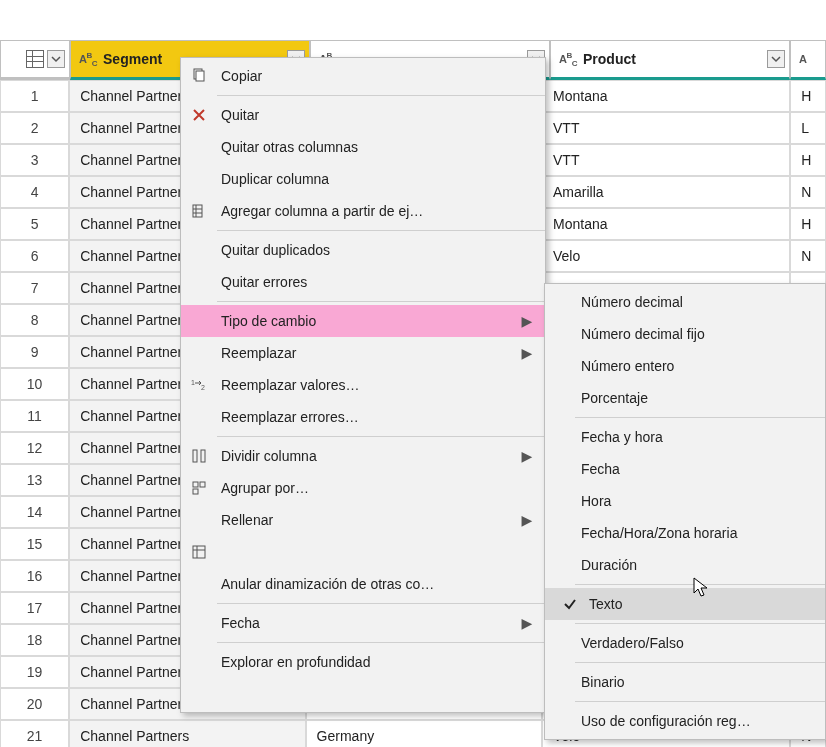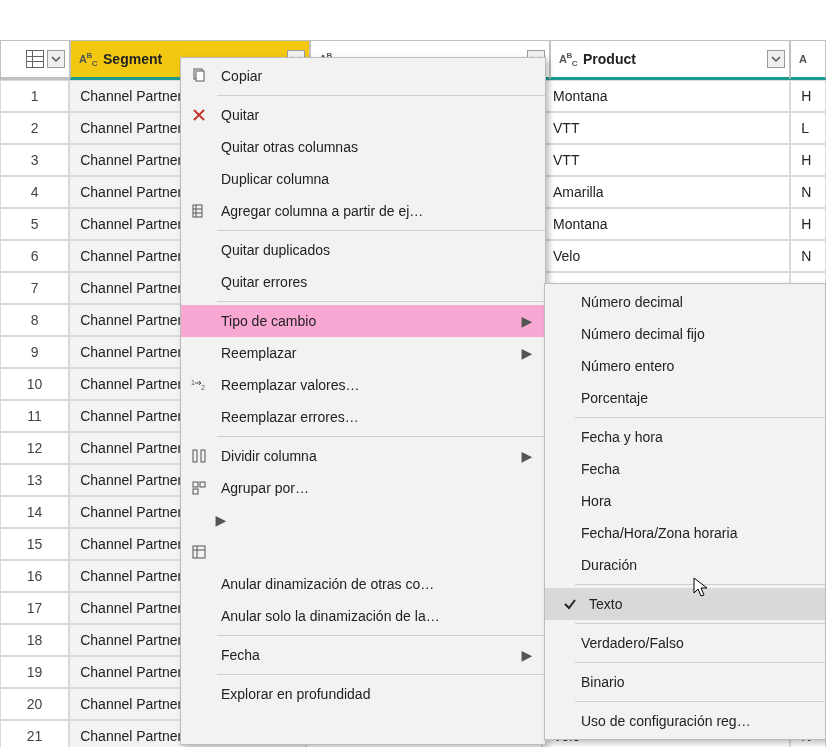--- a/index.html
+++ b/index.html
@@ -484,42 +484,38 @@
           <rect x="2" y="2" width="5" height="5" fill="none" stroke="#555"></rect>
           <rect x="9" y="2" width="5" height="5" fill="none" stroke="#555"></rect>
           <rect x="2" y="9" width="5" height="5" fill="none" stroke="#555"></rect>
         </svg>
     </span>
     <span class="label-col">Agrupar por…</span>
       <span class="arrow-col"></span>
   </div>
   <div class="ctx-row">
     <span class="icon-col"></span>
+    <span class="label-col">Rellenar</span>
     <span class="arrow-col">▶</span>
   </div>
   <div class="ctx-row">
     <span class="icon-col mini-icon">
       <svg viewBox="0 0 16 16">
           <rect x="2" y="2" width="12" height="12" fill="none" stroke="#555"></rect>
           <line x1="2" y1="6" x2="14" y2="6" stroke="#555"></line>
           <line x1="6" y1="2" x2="6" y2="14" stroke="#555"></line>
         </svg>
     </span>
       <span class="arrow-col"></span>
   </div>
   <div class="ctx-row">
     <span class="icon-col"></span>
     <span class="label-col">Anular dinamización de otras co…</span>
       <span class="arrow-col"></span>
   </div>
-  <div class="ctx-row">
-    <span class="icon-col"></span>
-    <span class="label-col">Anular solo la dinamización de la…</span>
-      <span class="arrow-col"></span>
-  </div>
   <div class="ctx-sep"></div>
 
   <div class="ctx-row">
     <span class="icon-col"></span>
     <span class="label-col">Fecha</span>
     <span class="arrow-col">▶</span>
   </div>
   <div class="ctx-sep"></div>
 
   <div class="ctx-row">

